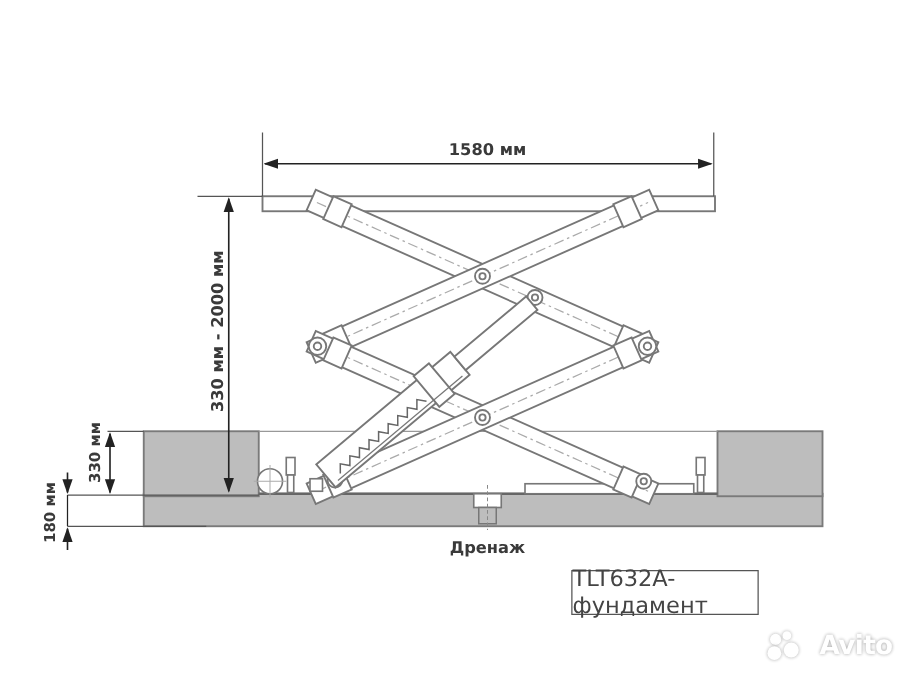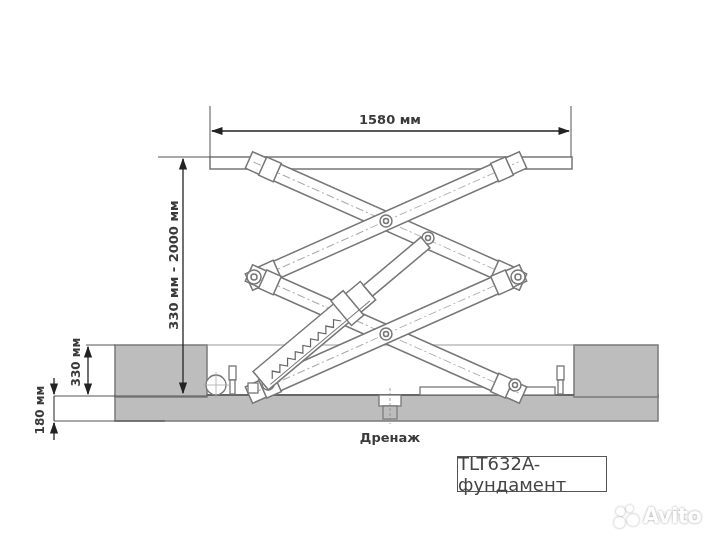--- a/index.html
+++ b/index.html
@@ -5,21 +5,21 @@
     html, body { margin: 0; padding: 0; background: #ffffff; }
     body { width: 720px; height: 540px; position: relative; overflow: hidden;
            font-family: "DejaVu Sans", sans-serif; }
     #diagram { position: absolute; left: 0; top: 0; width: 720px; height: 540px; }
     .dim-label { font-family: "DejaVu Sans", sans-serif; font-weight: bold; fill: #3a3a3a; }
     .caption-box { position: absolute; left: 423px; top: 456px; width: 150px; height: 36px;
                    border: 1px solid #555; box-sizing: border-box; background: #fff;
                    font-family: "DejaVu Sans", sans-serif; font-size: 18px; color: #444;
                    display: flex; align-items: center; justify-content: center; margin-left: 34px; }
     .watermark { position: absolute; left: 614px; top: 496px; width: 100px; height: 40px;
-                 display: flex; align-items: center; gap: 3px; opacity: 0.95; }
+                 display: flex; align-items: center; gap: 3px; opacity: 0.95; justify-content: space-between; }
     .wm-dots { position: relative; width: 26px; height: 26px; }
     .wm-dots span { position: absolute; border-radius: 50%; background: #fff;
                     box-shadow: 0 0 3px rgba(0,0,0,0.35); }
     .wm-text { font-family: "DejaVu Sans", sans-serif; font-weight: bold; font-size: 21px; color: #fff;
                text-shadow: 0 0 3px rgba(0,0,0,0.4); letter-spacing: -0.5px; }
   </style>
 </head>
 <body>
 
 <svg id="diagram" viewBox="0 0 720 540" xmlns="http://www.w3.org/2000/svg">

